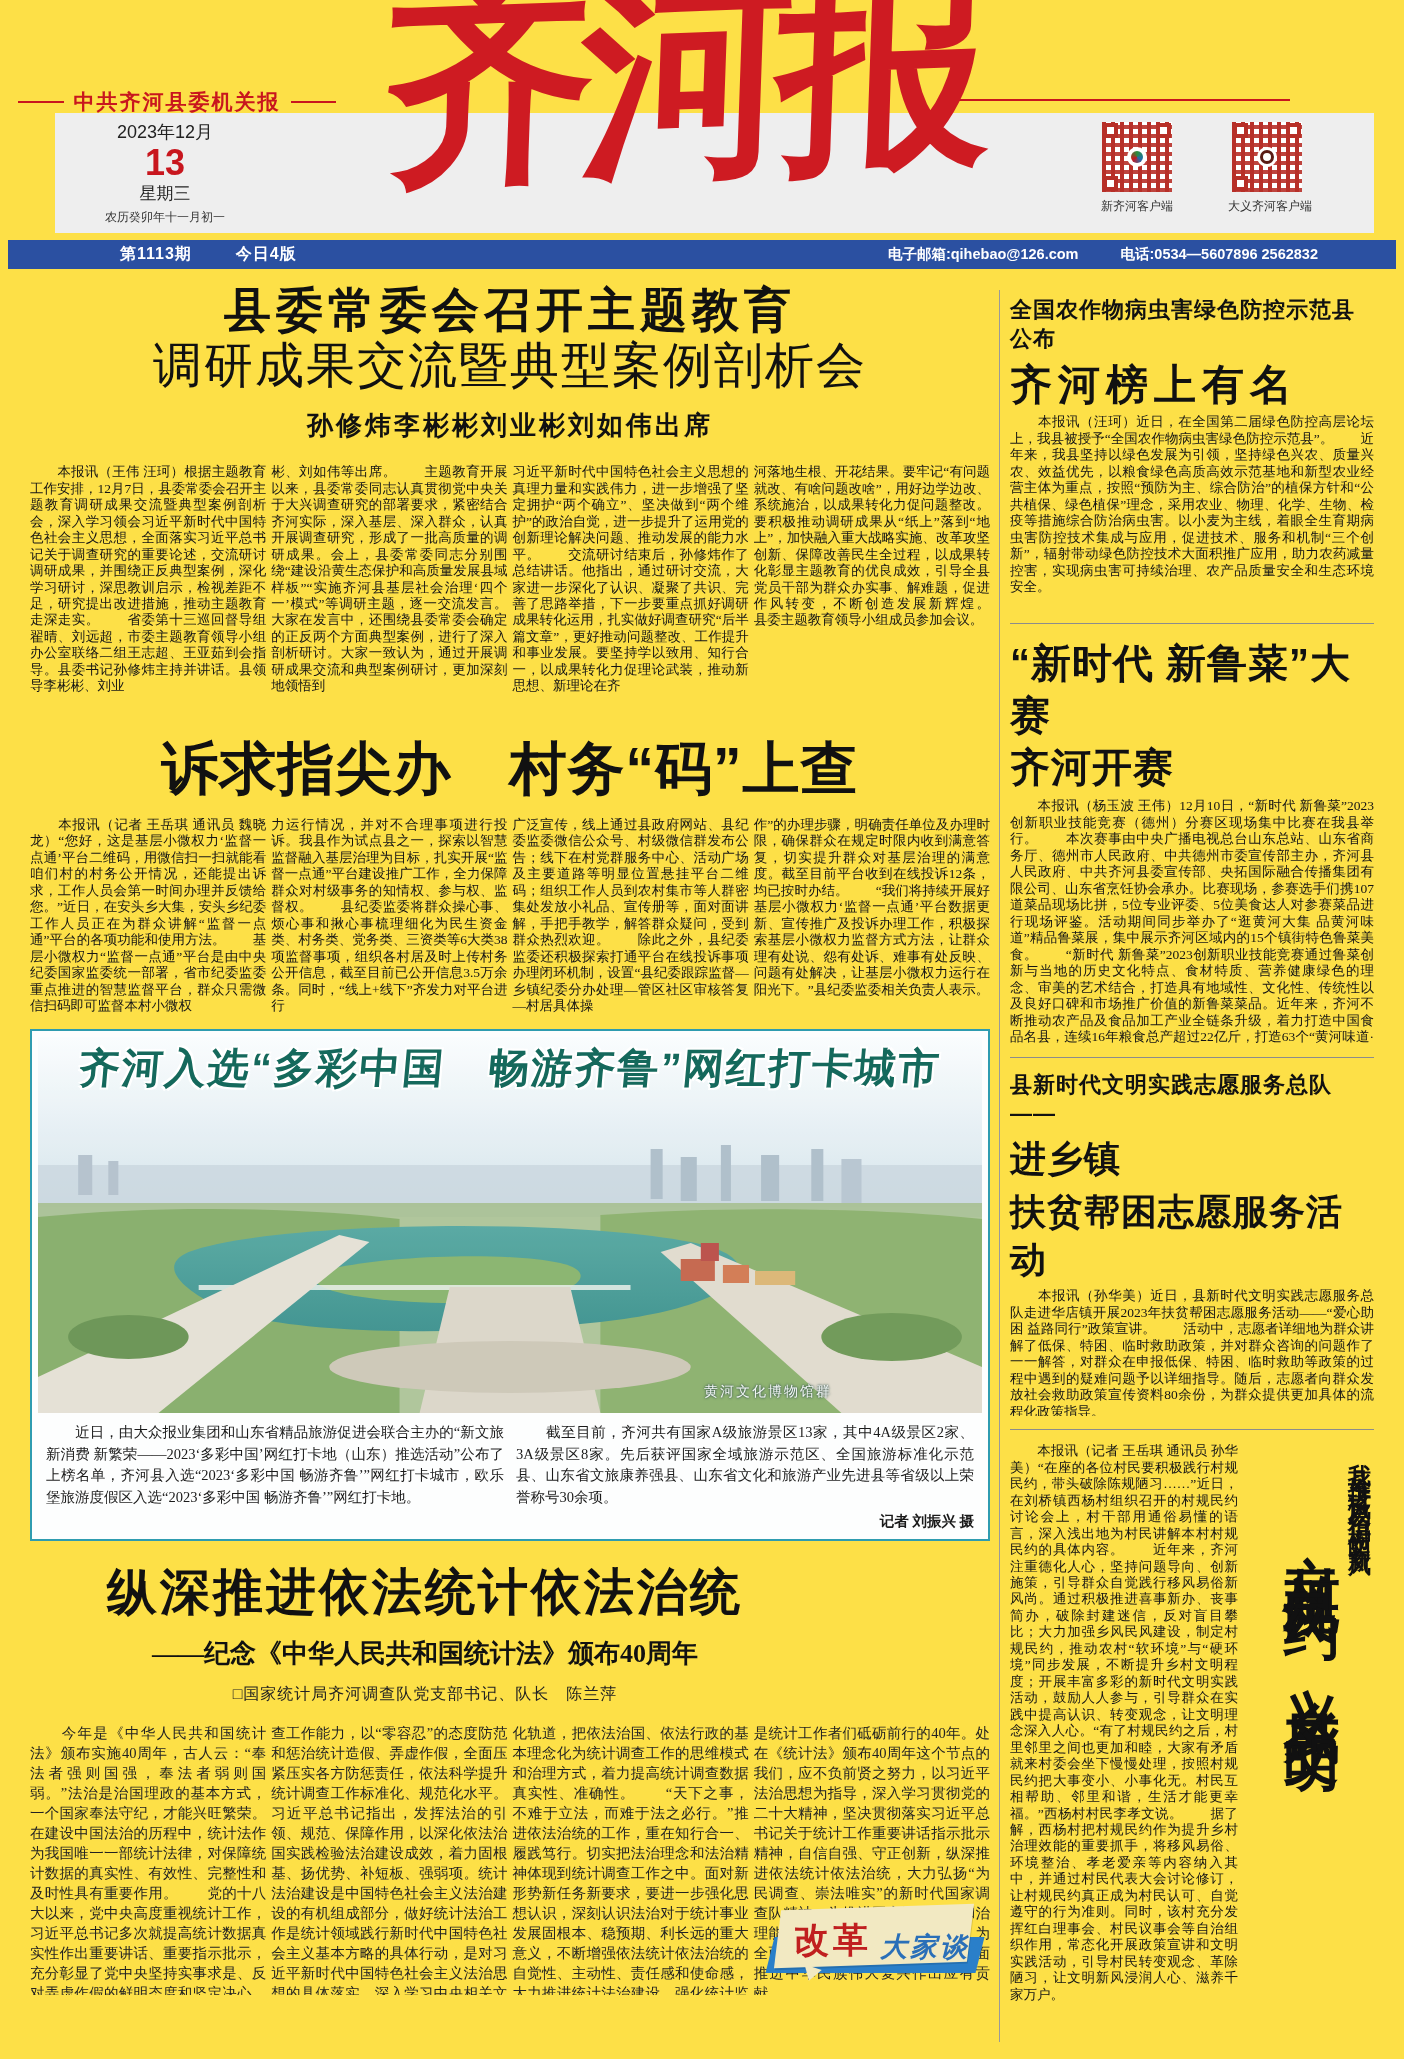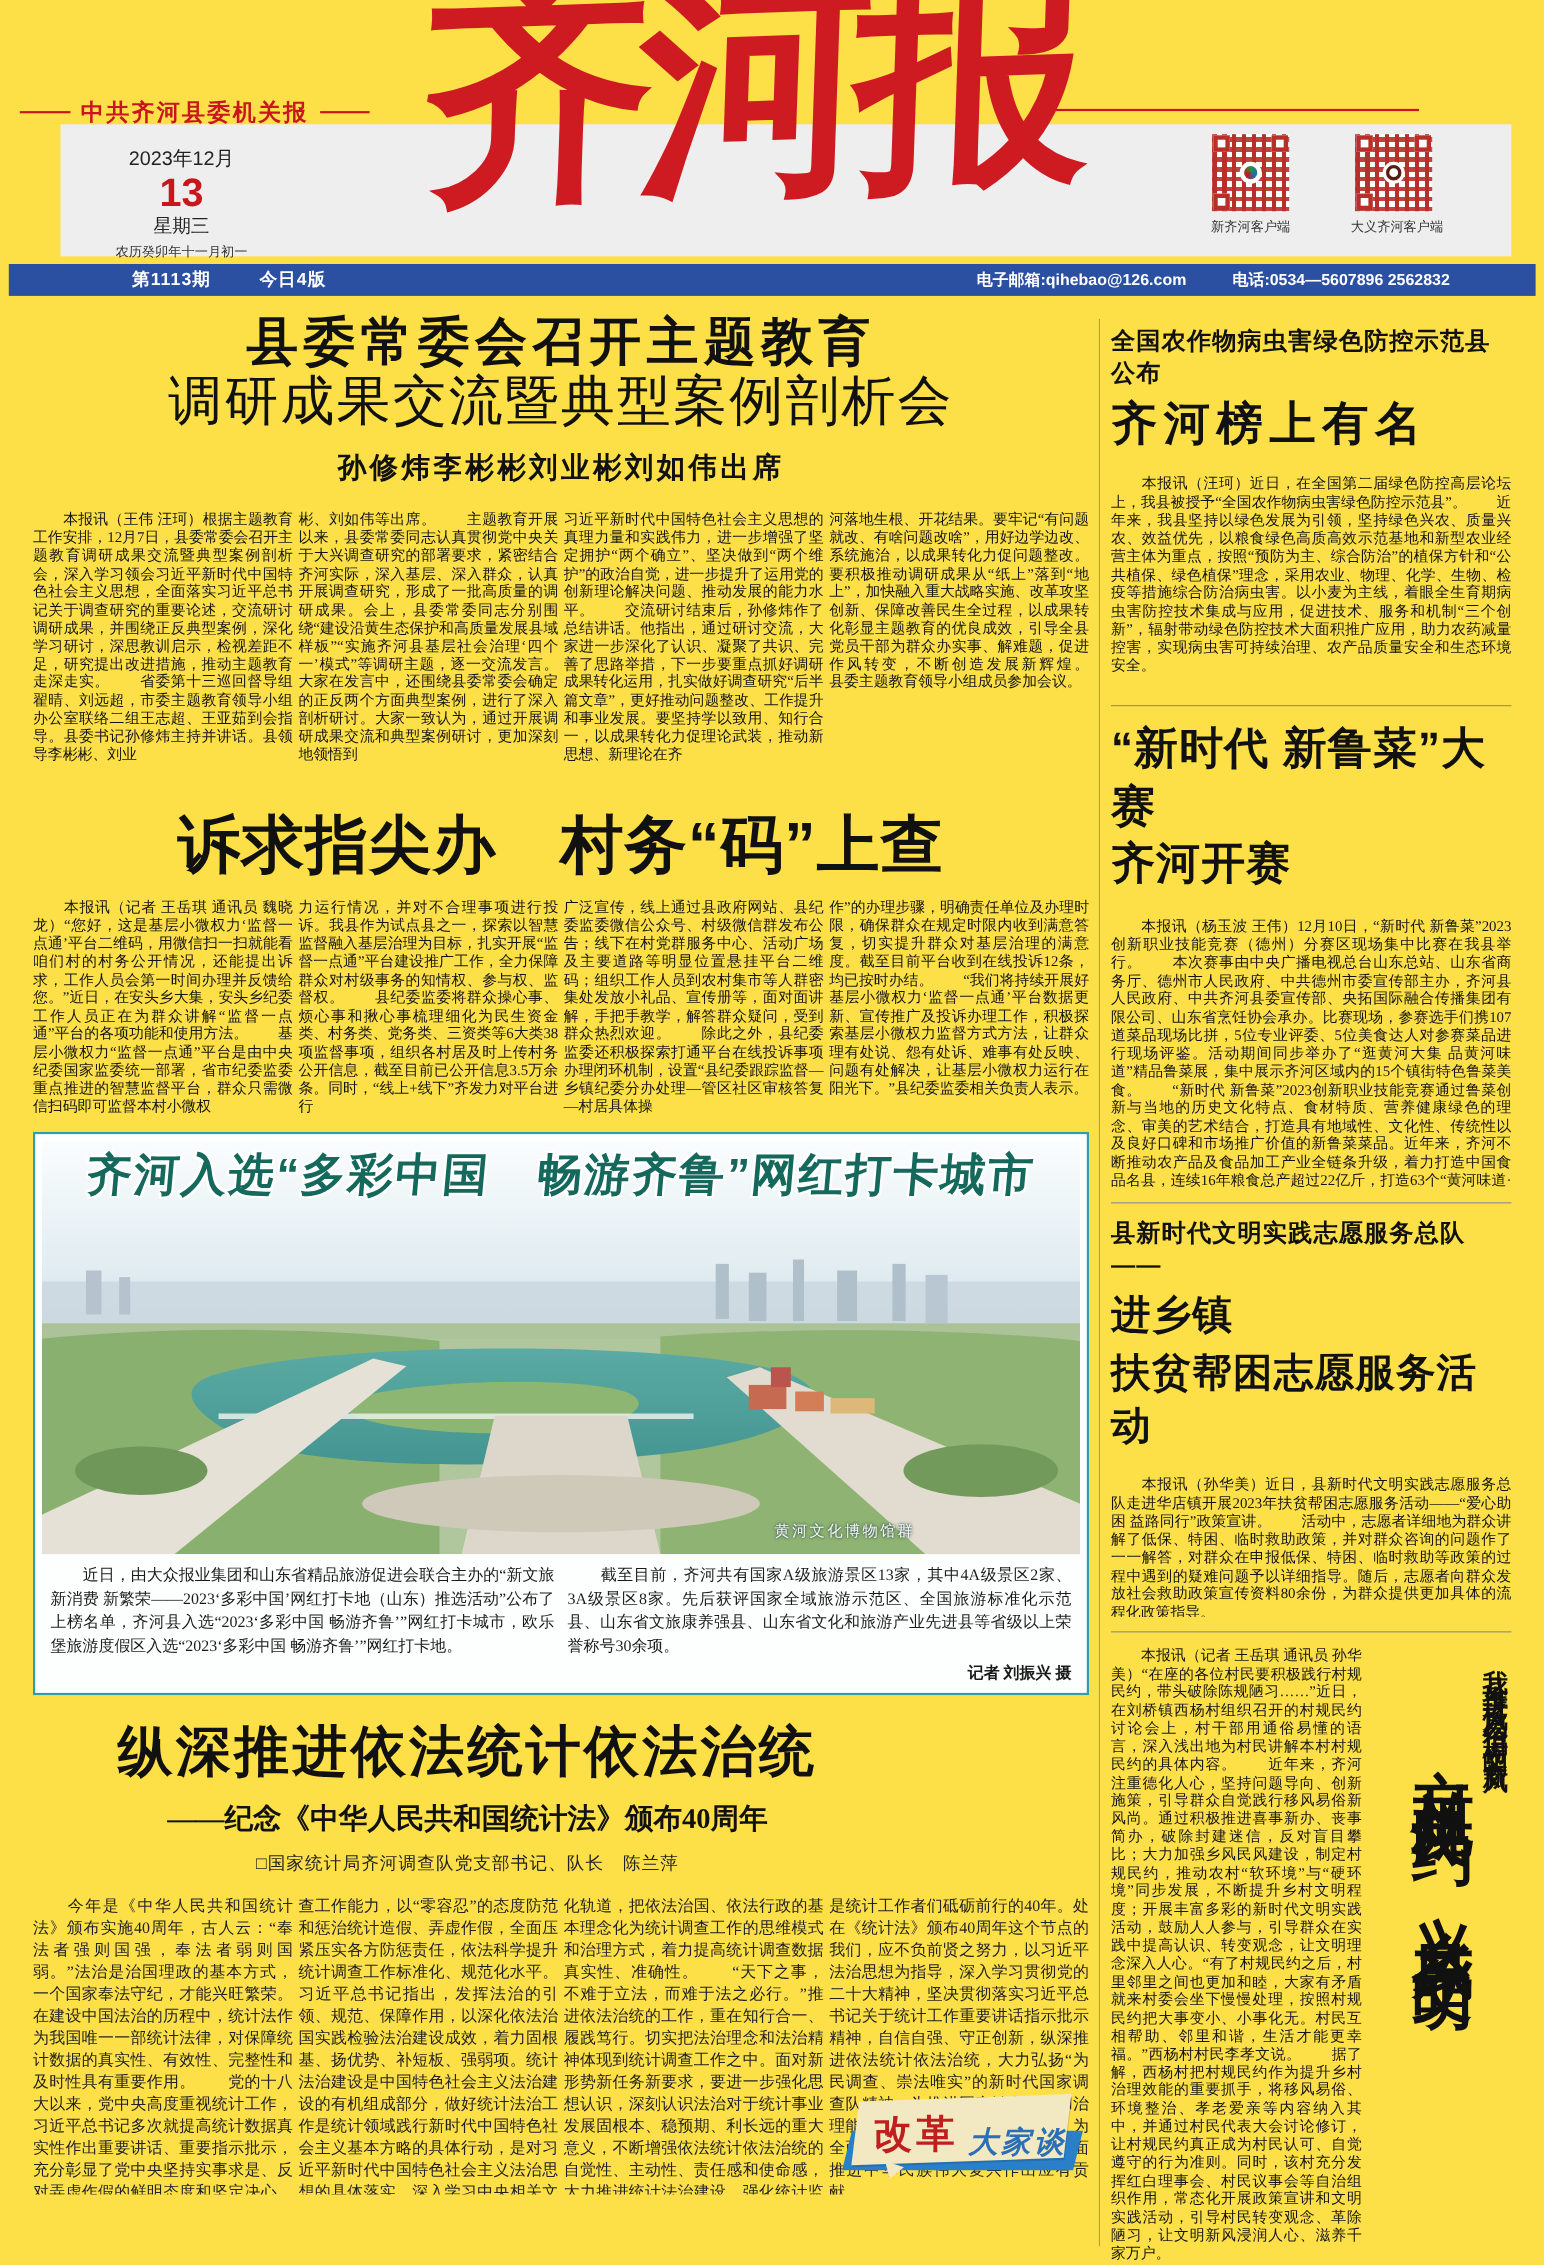--- a/index.html
+++ b/index.html
@@ -8,21 +8,21 @@
 
   
   .org-row{position:absolute;left:18px;top:88px;width:318px;display:flex;align-items:center;gap:10px;z-index:2;}
   .org-line{flex:1;height:2px;background:#c8161e;}
   .org-label{color:#c8161e;font-size:21px;font-weight:bold;letter-spacing:2px;white-space:nowrap;}
   .red-rule-right{position:absolute;left:958px;top:99px;width:332px;height:2px;background:#c8161e;z-index:1;}
   .gray-band{position:absolute;left:55px;top:113px;width:1319px;height:120px;background:#eeeeee;}
   .masthead{position:absolute;left:310px;top:-28px;width:740px;text-align:center;z-index:3;
             font-family:"DejaVu Serif",serif;font-weight:bold;font-size:212px;line-height:1;
             color:#ce1b22;letter-spacing:-14px;transform:rotate(-2deg) skewX(-4deg);}
-  .date-block{position:absolute;left:70px;top:132px;width:190px;text-align:center;z-index:4;}
+  .date-block{position:absolute;left:70px;top:120px;width:190px;text-align:center;z-index:4;}
   .date-l1{font-size:18px;color:#222;}
   .date-day{font-size:36px;font-weight:bold;color:#c8161e;line-height:1.05;}
   .date-week{font-size:17px;color:#222;}
   .date-lunar{font-size:12px;color:#333;margin-top:4px;}
   .qr-group{position:absolute;left:1098px;top:122px;display:flex;gap:52px;z-index:4;}
   .qr-unit{width:78px;text-align:center;}
   .qr{width:70px;height:70px;margin:0 auto;position:relative;background:
       repeating-linear-gradient(0deg,rgba(183,47,40,.9) 0 4px,rgba(255,255,255,0) 4px 9px),
       repeating-linear-gradient(90deg,#b72f28 0 4px,#fff 4px 9px);}
   .qr-corner{position:absolute;width:15px;height:15px;border:4px solid #b72f28;background:#fff;box-sizing:border-box;}
@@ -85,21 +85,21 @@
   .badge-tail{position:absolute;left:34px;bottom:0;width:0;height:0;border-left:9px solid transparent;
               border-right:9px solid transparent;border-top:14px solid #f2e9c2;transform:rotate(18deg);}
   .badge-t1{position:absolute;left:26px;top:12px;font-size:35px;font-weight:900;color:#c01f1f;letter-spacing:4px;}
   .badge-t2{position:absolute;left:112px;top:24px;font-size:27px;font-weight:bold;color:#2a6fb8;
             font-family:"Liberation Serif",serif;font-style:italic;letter-spacing:3px;}
 
   
   .right-col{position:absolute;left:1010px;top:296px;width:364px;}
   .r-kicker{font-size:22px;font-weight:bold;letter-spacing:1px;line-height:1.3;}
   .r-head-a{font-size:42px;font-weight:900;letter-spacing:6px;margin-top:8px;line-height:1.15;}
-  .r-body{margin-top:23px;font-family:"Liberation Serif",serif;font-size:13.5px;line-height:1.22;
+  .r-body{margin-top:5px;font-family:"Liberation Serif",serif;font-size:13.5px;line-height:1.22;
           text-align:justify;overflow:hidden;color:#141414;}
   .r-div{border:none;border-top:1px solid #8c8c8c;margin:13px 0;}
   .r-head-b{font-size:40px;font-weight:900;line-height:1.3;letter-spacing:1px;}
   .r-head-c{font-size:36px;font-weight:900;line-height:1.32;letter-spacing:1px;margin-top:6px;}
   .story-d{position:relative;height:766px;margin-top:2px;}
   .d-text{width:228px;height:100%;overflow:hidden;font-family:"Liberation Serif",serif;font-size:13.5px;
           line-height:1.22;text-align:justify;color:#141414;}
   .d-headline{position:absolute;top:66px;right:34px;height:700px;writing-mode:vertical-rl;text-orientation:upright;
               font-size:56px;font-weight:900;letter-spacing:13px;line-height:1.0;}
   .d-kicker{position:absolute;top:2px;right:-2px;height:440px;writing-mode:vertical-rl;text-orientation:upright;

